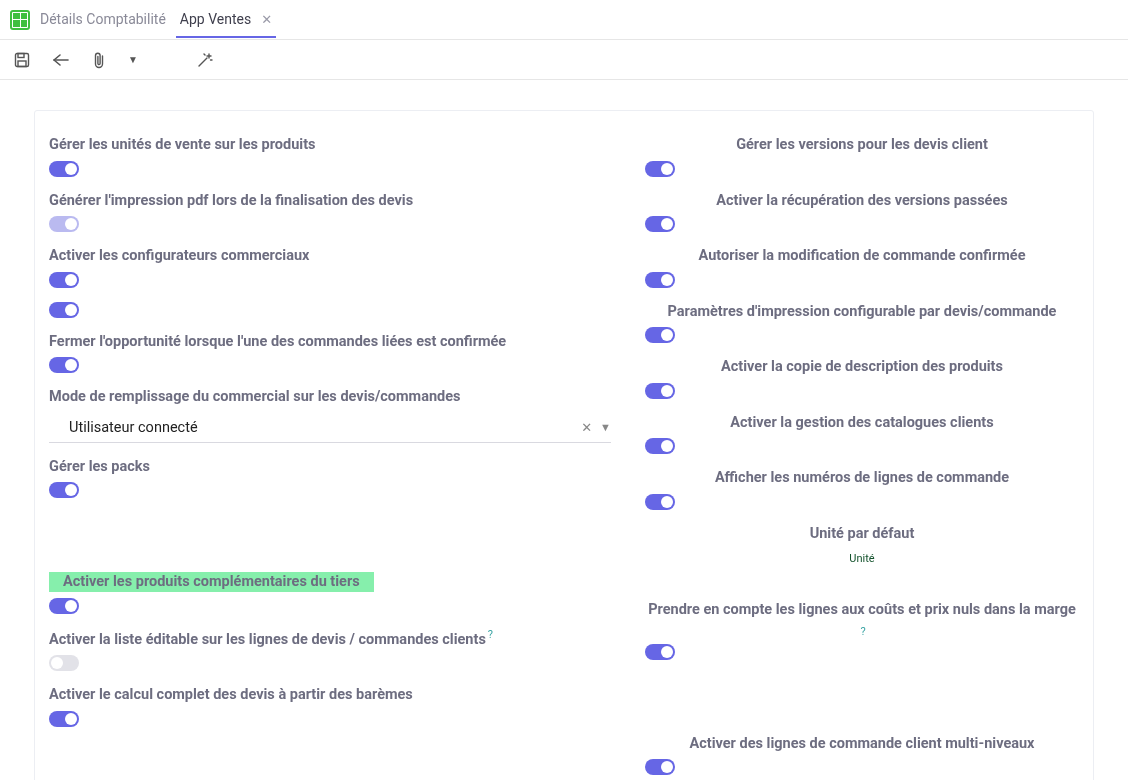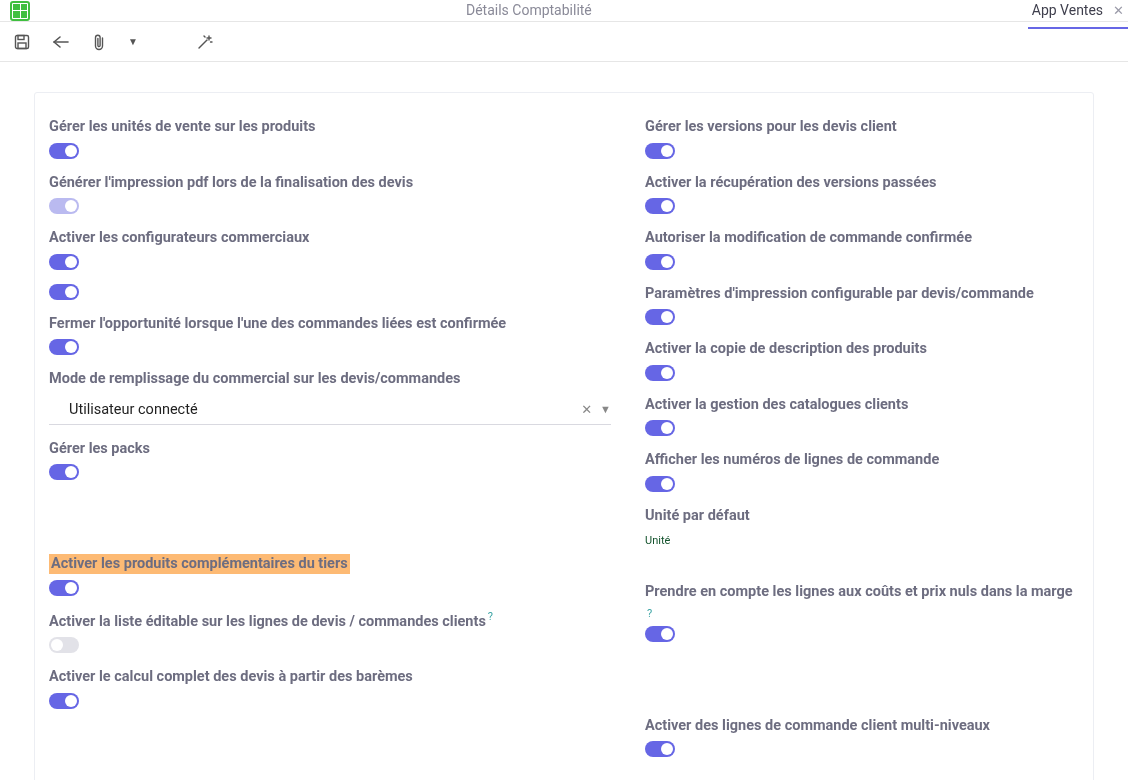--- a/index.html
+++ b/index.html
@@ -10,25 +10,24 @@
     background: #fff;
     width: 1128px;
     height: 780px;
     overflow: hidden;
   }
 
   
   .tab-bar {
     display: flex;
     align-items: center;
-    height: 22px;
+    height: 40px;
     border-bottom: 1px solid #e6e6e6;
     padding-left: 10px;
-    gap: 18px;
-    justify-content: space-between;
+    gap: 6px;
   }
   .app-icon {
     width: 20px; height: 20px;
     border: 2px solid #3fbf3f;
     border-radius: 3px;
     display: grid;
     grid-template-columns: 1fr 1fr;
     grid-template-rows: 1fr 1fr;
     gap: 1px;
     padding: 1px;
@@ -71,34 +70,34 @@
   
   .panel-wrap { padding: 30px 34px; }
   .panel {
     border: 1px solid #eceef3;
     border-radius: 3px;
     padding: 24px 0 28px;
     display: flex;
   }
   .col { flex: 1; padding: 0 14px; }
   .col-left { padding-right: 28px; flex:0 0 604px; }
-  .col-right { padding-left: 6px; }
+  .col-right { padding-left: 6px; text-align: center; }
 
   .field {
     margin-bottom: 14px;
   }
   .field-label {
     color: #6d6d80;
     font-size: 14.5px;
     margin-bottom: 6px;
     display: inline-block;
     line-height: 1.35;
     font-weight: bold;
   }
-  .field-label.highlight { background: #fdba74; padding: 0 2px; }
+  .field-label.highlight { background: #86efac; padding: 0 14px; }
   .help-q {
     color: #3da5a5;
     font-size: 11px;
     vertical-align: super;
     margin-left: 2px;
     cursor: pointer;
   }
 
   
   .toggle {

